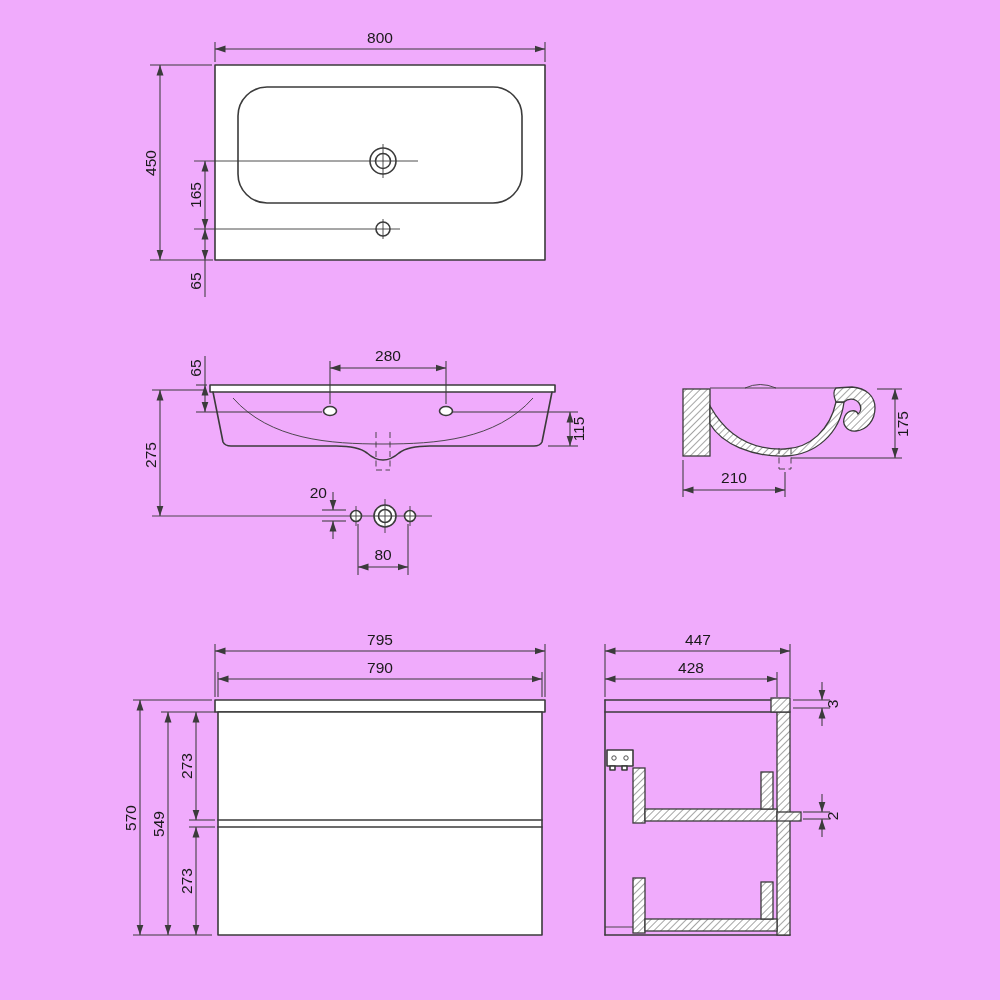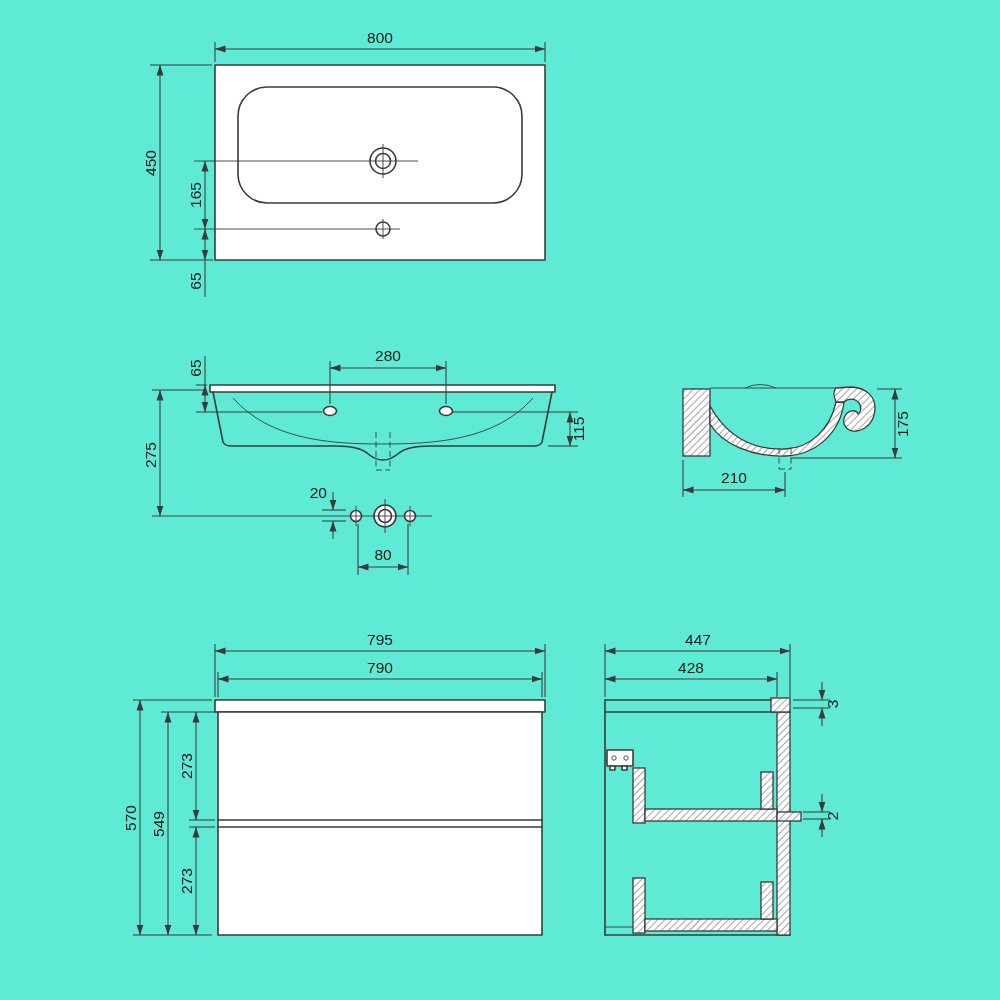--- a/index.html
+++ b/index.html
@@ -1,16 +1,16 @@
 <!DOCTYPE html>
 <html><head>
 <meta charset="utf-8">
 <style>
   html,body { margin:0; padding:0; background:#ffffff; }
-  .page { width:1000px; height:1000px; background:#5eead4; position:relative; }
+  .page { width:1000px; height:1000px; background:#f0abfc; position:relative; }
   svg { display:block; }
   .edge  { fill:none; stroke:#3b3b3b; stroke-width:1.6; stroke-linejoin:round; stroke-linecap:round; }
   .fillw { fill:#ffffff; stroke:#3b3b3b; stroke-width:1.6; stroke-linejoin:round; }
   .thin  { fill:none; stroke:#3b3b3b; stroke-width:0.9; }
   .dim   { fill:none; stroke:#3b3b3b; stroke-width:1.05; }
   .dash  { stroke-dasharray:6 3.5; }
   .hat   { fill:url(#hatch); stroke:#3b3b3b; stroke-width:1.3; }
   text.lbl { font:15.5px "Liberation Sans", sans-serif; fill:#1a1a1a; }
 </style>
 </head>

